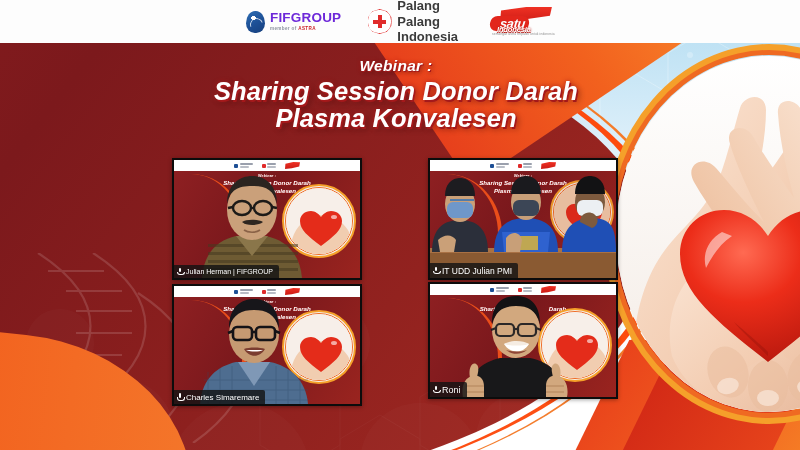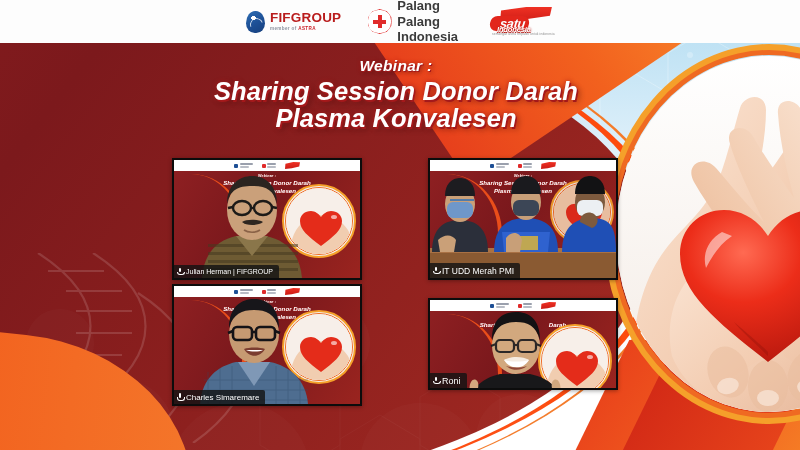--- a/index.html
+++ b/index.html
@@ -31,21 +31,21 @@
     border-radius: 48% 48% 46% 46% / 56% 56% 44% 44%;
     position: relative; flex: none;
   }
   .fif-mark::after{
     content:""; position:absolute; left:4px; top:7px; width:11px; height:11px;
     border:1.6px solid rgba(255,255,255,.75); border-radius:50%;
     border-right-color:transparent; border-bottom-color:transparent;
     transform: rotate(25deg);
   }
   .fif-text { display:flex; flex-direction:column; line-height:1; }
-  .fif-name { font-size: 13.5px; font-weight: 700; color: #b91c1c; letter-spacing: .2px; }
+  .fif-name { font-size: 13.5px; font-weight: 700; color: #6d28d9; letter-spacing: .2px; }
   .fif-sub  { font-size: 4.6px; font-weight: 700; color: #8d93a0; letter-spacing: .35px; margin-top: 3px; }
   .fif-sub b { color:#cc2229; }
 
   .pmi-mark {
     width: 25px; height: 25px; flex:none; position: relative;
     background: #ffffff;
     border: 1.4px solid #e02b2b;
     border-radius: 45% 45% 45% 45% / 45% 45% 45% 45%;
     clip-path: polygon(50% 0%,79% 9%,97% 33%,97% 67%,79% 91%,50% 100%,21% 91%,3% 67%,3% 33%,21% 9%);
     display:flex; align-items:center; justify-content:center;
@@ -551,21 +551,21 @@
         <g fill="#caa078">
           <path d="M8 80 C 14 74 22 74 26 80 L 24 92 L 10 92 Z"></path>
         </g>
         <g fill="#c89f78">
           <path d="M76 78 C 82 70 90 72 92 80 L 90 92 L 76 92 Z"></path>
         </g>
       </svg>
 
       <div class="namebar" style="font-size:8.5px;height:15px">
         <span class="mic-ic"></span>
-        <span>IT UDD Merah PMI</span>
+        <span>IT UDD Julian PMI</span>
       </div>
     </div>
   </div>
 
   <div class="tile" style="left:172px; top:284px; width:190px; height:122px;">
     <div class="vid">
       <div class="tile-bg"></div>
       <div class="tile-swoosh"></div>
 
       <div class="tile-logobar">
@@ -633,21 +633,21 @@
         <path d="M72 64 C 77 66 85 66 89 64 Z" fill="#ffffff"></path>
       </svg>
 
       <div class="namebar" style="font-size:8px;height:14px">
         <span class="mic-ic"></span>
         <span>Charles Simaremare</span>
       </div>
     </div>
   </div>
 
-  <div class="tile" style="left:428px; top:298px; width:190px; height:92px;">
+  <div class="tile" style="left:428px; top:282px; width:190px; height:117px;">
     <div class="vid">
       <div class="tile-bg"></div>
       <div class="tile-swoosh"></div>
 
       <div class="tile-logobar">
         <div class="mini-logo">
             <div class="ml-sq" style="background:#1d4f95"></div>
             <div class="ml-col">
               <div class="ml-tx"></div>
               <div class="ml-tx2"></div>

